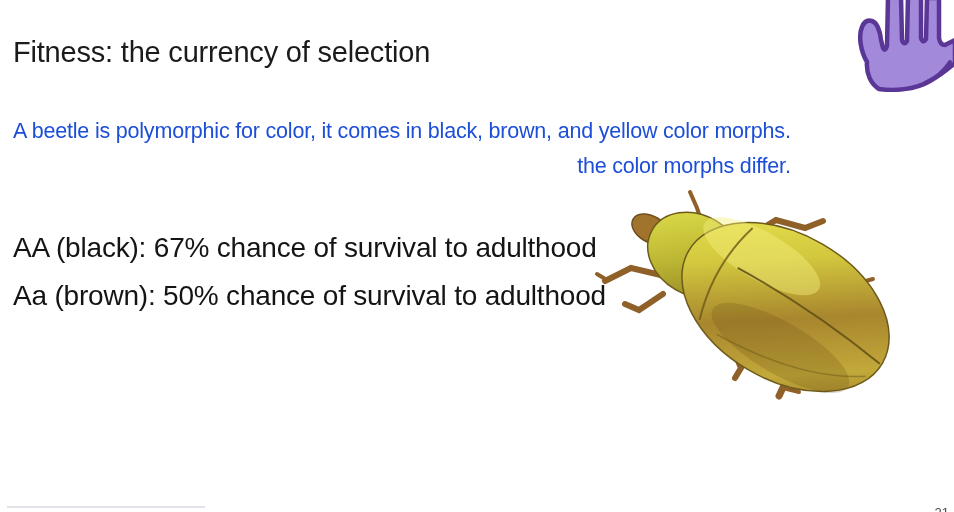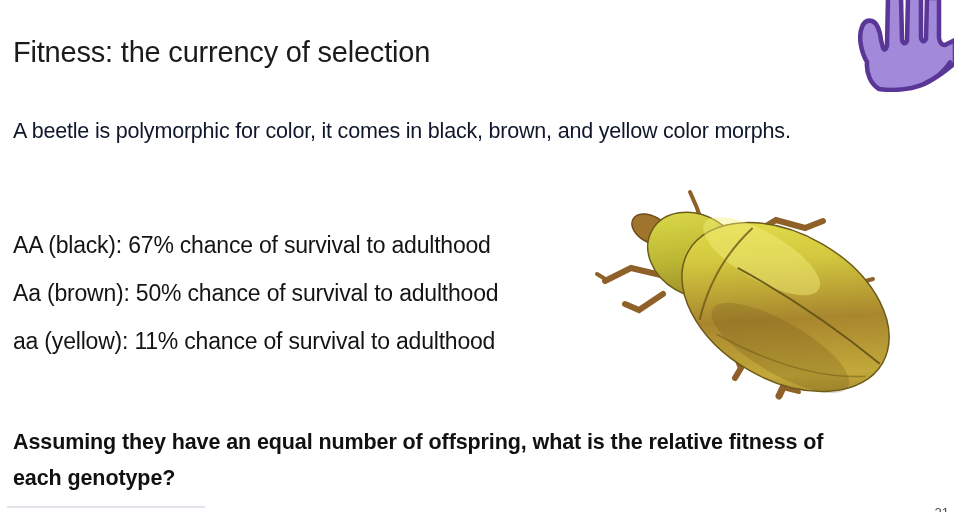--- a/index.html
+++ b/index.html
@@ -6,25 +6,25 @@
   .slide{
     position:relative;width:954px;height:512px;background:#ffffff;overflow:hidden;
     font-family:"Liberation Sans",sans-serif;color:#1b1b1b;
   }
   .title{
     position:absolute;left:13px;top:36px;margin:0;
     font-size:29px;font-weight:400;letter-spacing:-0.2px;color:#1b1b1b;white-space:nowrap;
   }
   .intro{
     position:absolute;left:13px;top:114px;
-    font-size:21.5px;line-height:35px;letter-spacing:-0.2px;color:#0f172a;text-align:right;
+    font-size:21.5px;line-height:35px;letter-spacing:-0.2px;color:#1d4ed8;text-align:right;
   }
   .intro div{white-space:nowrap;}
   .geno{
-    position:absolute;left:13px;font-size:23px;letter-spacing:-0.2px;
+    position:absolute;left:13px;font-size:28px;letter-spacing:-0.2px;
     color:#141414;white-space:nowrap;
   }
   .g1{top:232px}.g2{top:280px}.g3{top:328px}
   .question{
     position:absolute;left:13px;top:424px;
     font-size:21.5px;font-weight:700;line-height:36px;letter-spacing:-0.1px;color:#111;
   }
   .question div{white-space:nowrap;}
   .beetle{position:absolute;left:593px;top:182px;width:325px;height:220px;}
   .hand{position:absolute;top:0;right:0;width:97px;height:92px;}
@@ -33,30 +33,26 @@
 </style>
 </head>
 <body>
 
 <div class="slide">
 
   <h1 class="title">Fitness: the currency of selection</h1>
 
   <div class="intro">
     <div>A beetle is polymorphic for color, it comes in black, brown, and yellow color morphs.</div>
+    <div>the color morphs differ.</div>
   </div>
 
   <div class="geno g1">AA (black): 67% chance of survival to adulthood</div>
   <div class="geno g2">Aa (brown): 50% chance of survival to adulthood</div>
-  <div class="geno g3">aa (yellow): 11% chance of survival to adulthood</div>
 
-  <div class="question">
-    <div>Assuming they have an equal number of offspring, what is the relative fitness of</div>
-    <div>each genotype?</div>
-  </div>
 
   <svg class="beetle" viewBox="0 0 325 220" aria-hidden="true">
     <defs>
       <linearGradient id="elyGrad" x1="0" y1="0" x2="1" y2="1">
         <stop offset="0" stop-color="#eceb55"></stop>
         <stop offset="0.3" stop-color="#d3c83e"></stop>
         <stop offset="0.55" stop-color="#a8862e"></stop>
         <stop offset="0.78" stop-color="#c3a93a"></stop>
         <stop offset="1" stop-color="#8a6c22"></stop>
       </linearGradient>

